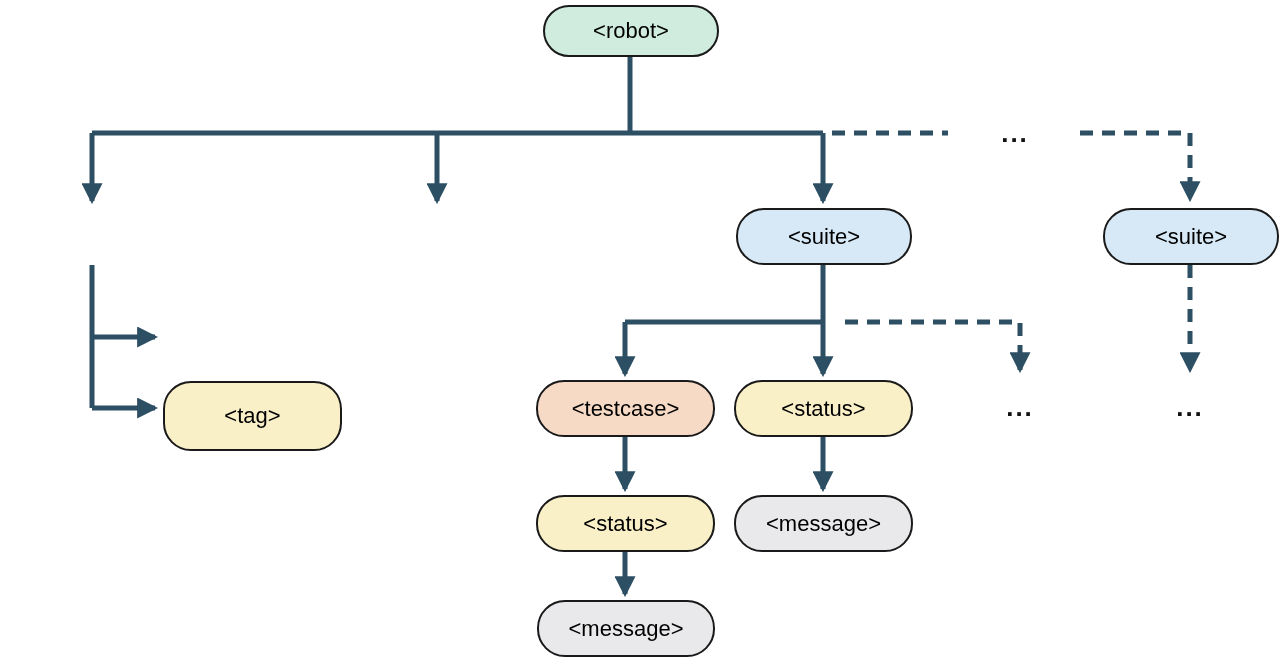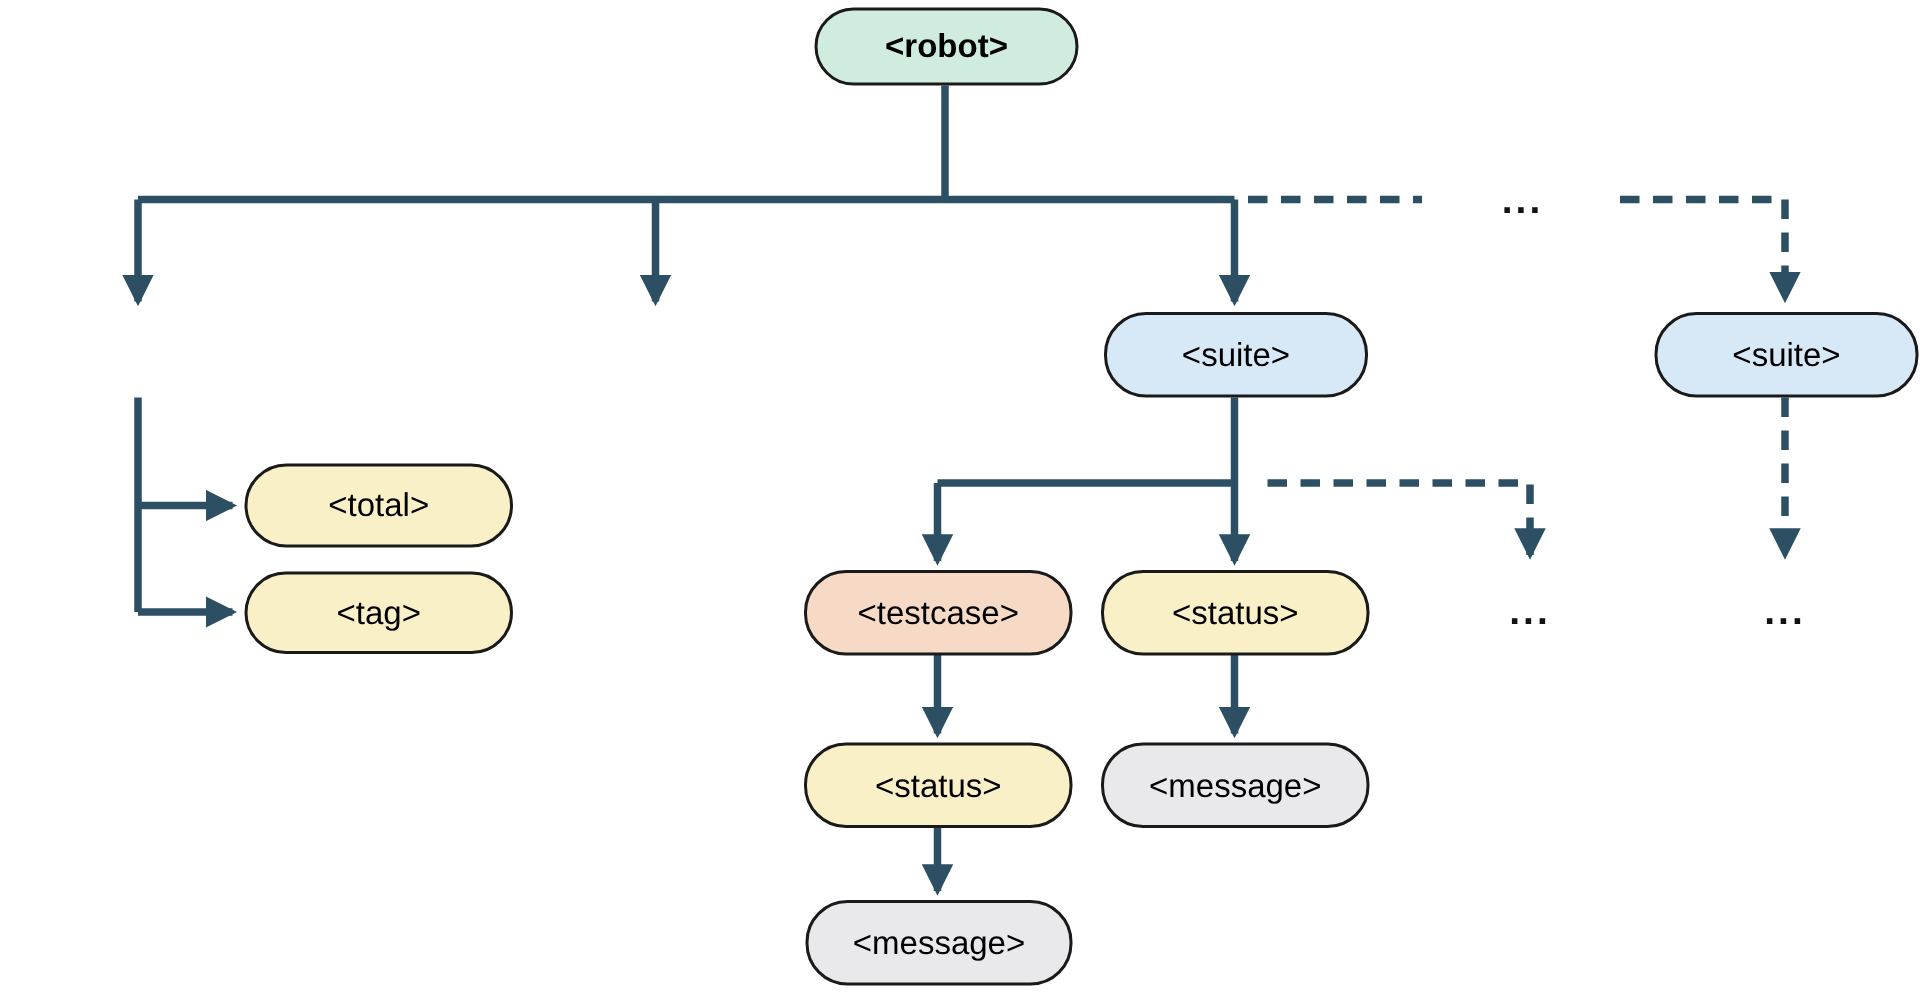--- a/index.html
+++ b/index.html
@@ -13,27 +13,27 @@
   .edges{position:absolute;left:0;top:0;width:1284px;height:662px;}
   .node{
     position:absolute;
     display:flex;align-items:center;justify-content:center;
     border:2.5px solid #1a1a1a;
     border-radius:28px;
     font-size:22px;color:#000;
     box-sizing:border-box;
     white-space:nowrap;
   }
-  #n-robot      {left:543px;top:5px;  width:176px;height:52px;border-radius:26px;font-weight:bold;}
+  #n-robot      {left:543px;top:5px;  width:176px;height:52px;border-radius:26px;}
   #n-statistics {left:1px;  top:208px;width:184px;height:57px;}
   #n-errors     {left:347px;top:208px;width:180px;height:57px;}
   #n-suite-main {left:736px;top:208px;width:176px;height:57px;}
   #n-suite-more {left:1103px;top:208px;width:176px;height:57px;}
   #n-total      {left:163px;top:309px;width:179px;height:56px;}
-  #n-tag        {left:163px;top:381px;width:179px;height:55px;}
+  #n-tag        {left:163px;top:381px;width:179px;height:70px;}
   #n-testcase   {left:536px;top:380px;width:179px;height:57px;}
   #n-status-suite   {left:734px;top:380px;width:179px;height:57px;}
   #n-status-test    {left:536px;top:495px;width:179px;height:57px;}
   #n-message-suite  {left:734px;top:495px;width:179px;height:57px;}
   #n-message-test   {left:537px;top:600px;width:178px;height:57px;}
   .ellipsis{
     position:absolute;
     width:60px;text-align:center;
     font-size:26px;font-weight:700;color:#111;
     letter-spacing:2px;line-height:26px;
@@ -81,21 +81,20 @@
   </svg>
 
   <div class="node" id="n-robot" style="background: rgb(207, 236, 223); border-color: rgb(26, 26, 26);">&lt;robot&gt;</div>
 
 
 
   <div class="node" id="n-suite-main" style="background: rgb(215, 233, 246); border-color: rgb(26, 26, 26);">&lt;suite&gt;</div>
 
   <div class="node" id="n-suite-more" style="background: rgb(215, 233, 246); border-color: rgb(26, 26, 26);">&lt;suite&gt;</div>
 
-  <div class="node" id="n-total" style="background: rgb(250, 240, 200); border-color: rgb(26, 26, 26);">&lt;total&gt;</div>
 
   <div class="node" id="n-tag" style="background: rgb(250, 240, 200); border-color: rgb(26, 26, 26);">&lt;tag&gt;</div>
 
   <div class="node" id="n-testcase" style="background: rgb(246, 218, 197); border-color: rgb(26, 26, 26); text-align: right;">&lt;testcase&gt;</div>
 
   <div class="node" id="n-status-suite" style="background: rgb(250, 240, 200); border-color: rgb(26, 26, 26);">&lt;status&gt;</div>
 
   <div class="node" id="n-status-test" style="background: rgb(250, 240, 200); border-color: rgb(26, 26, 26);">&lt;status&gt;</div>
 
   <div class="node" id="n-message-suite" style="background: rgb(233, 233, 235); border-color: rgb(26, 26, 26);">&lt;message&gt;</div>

